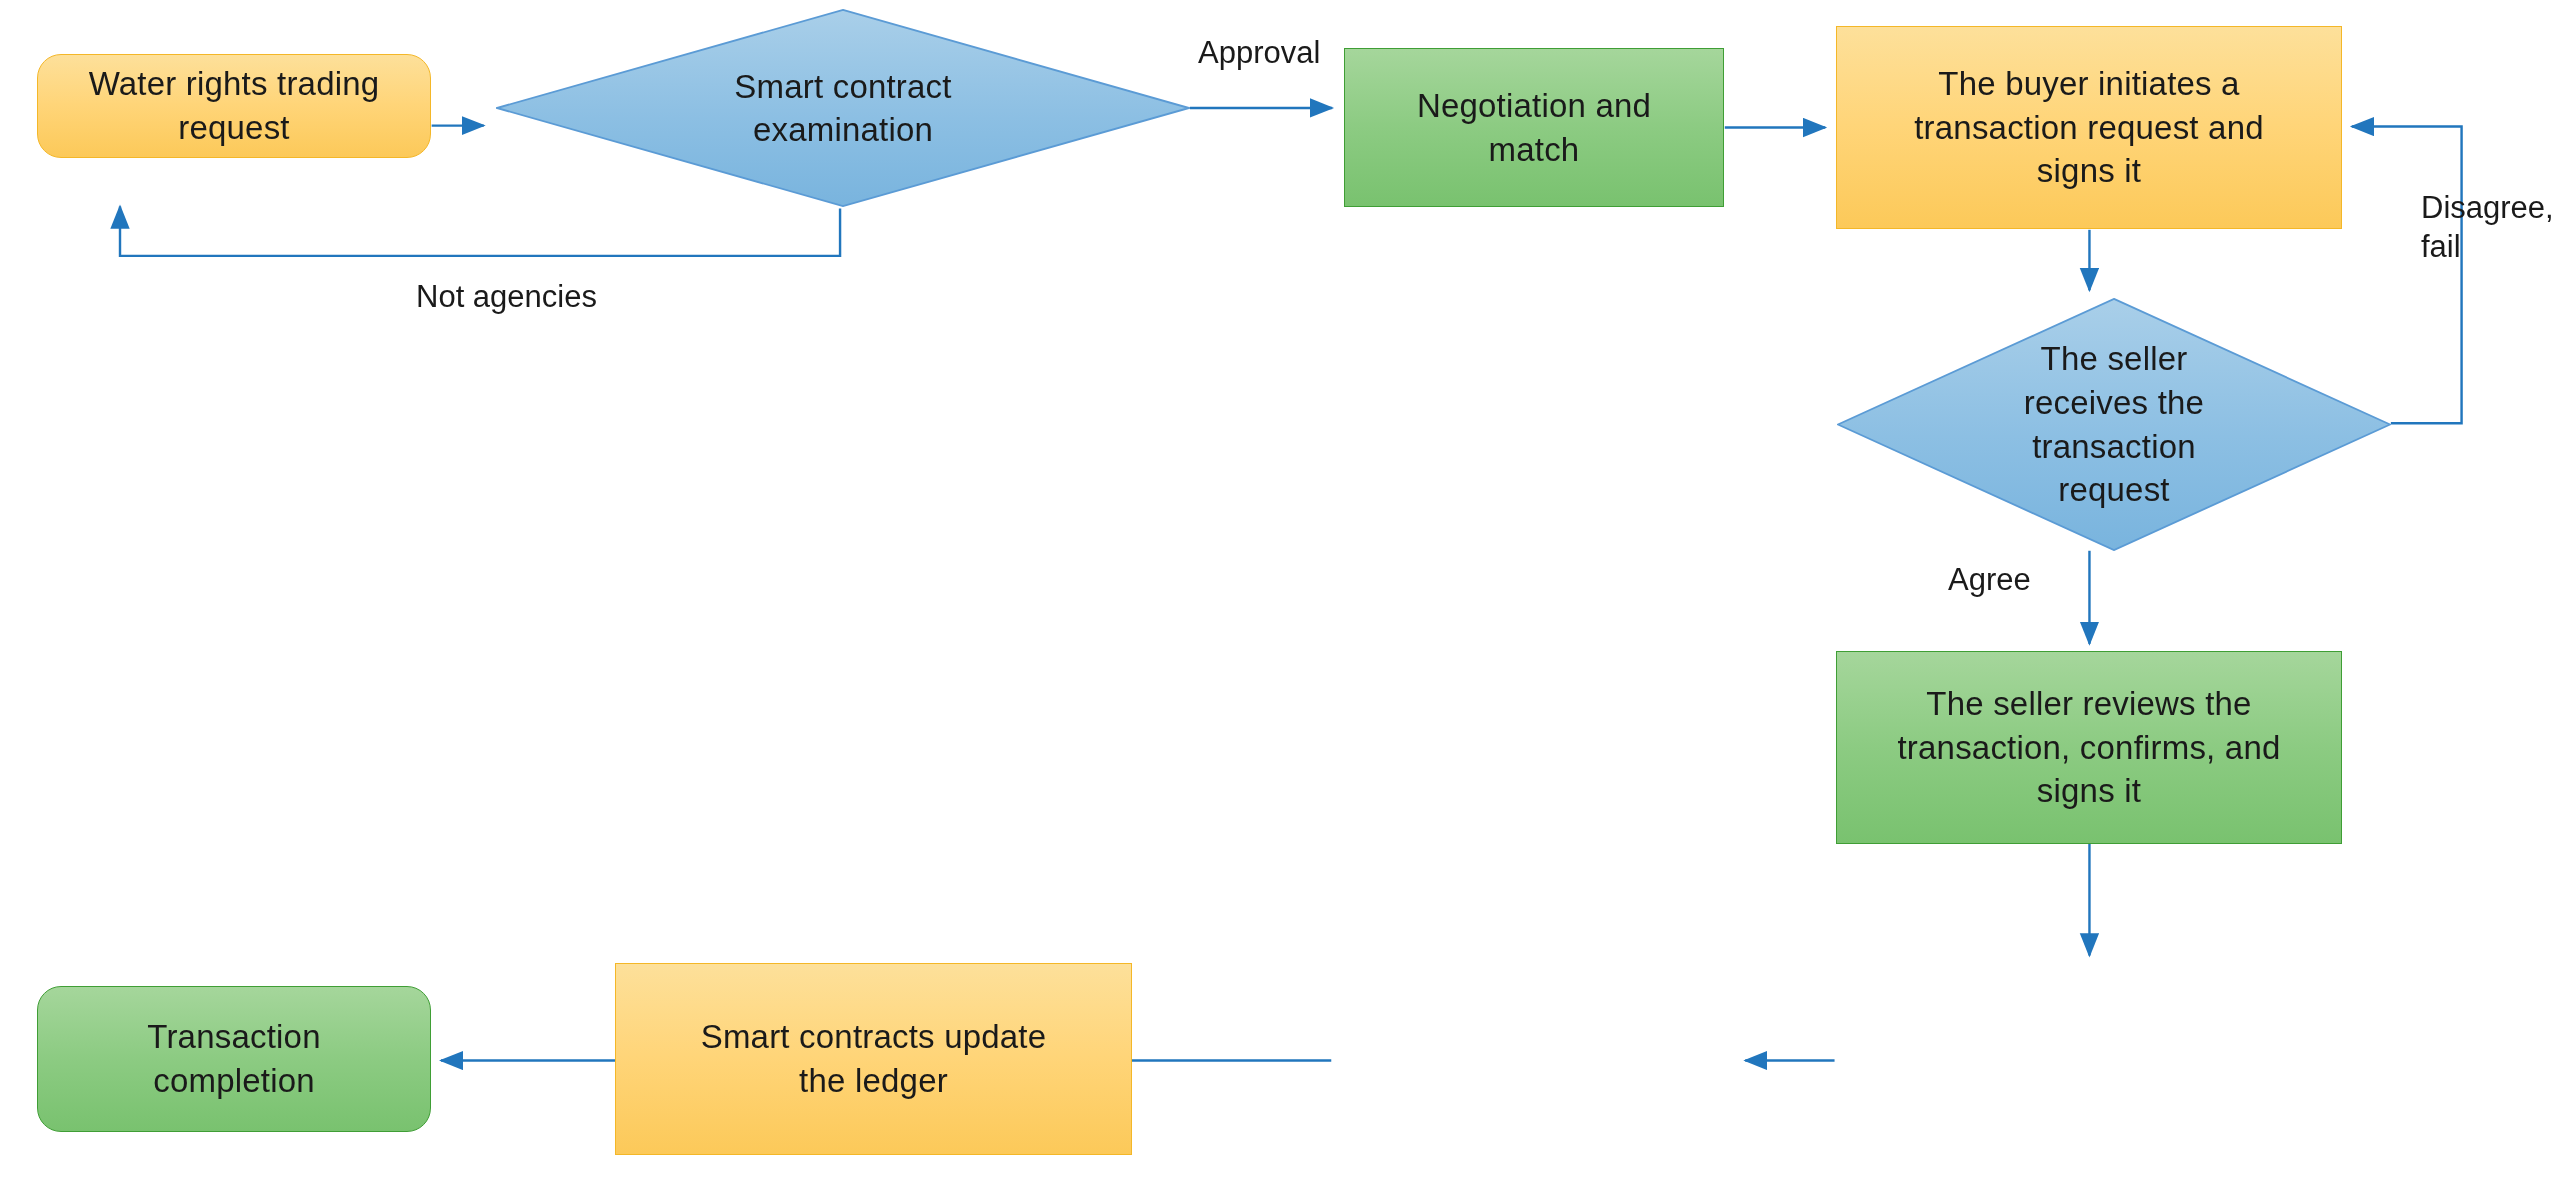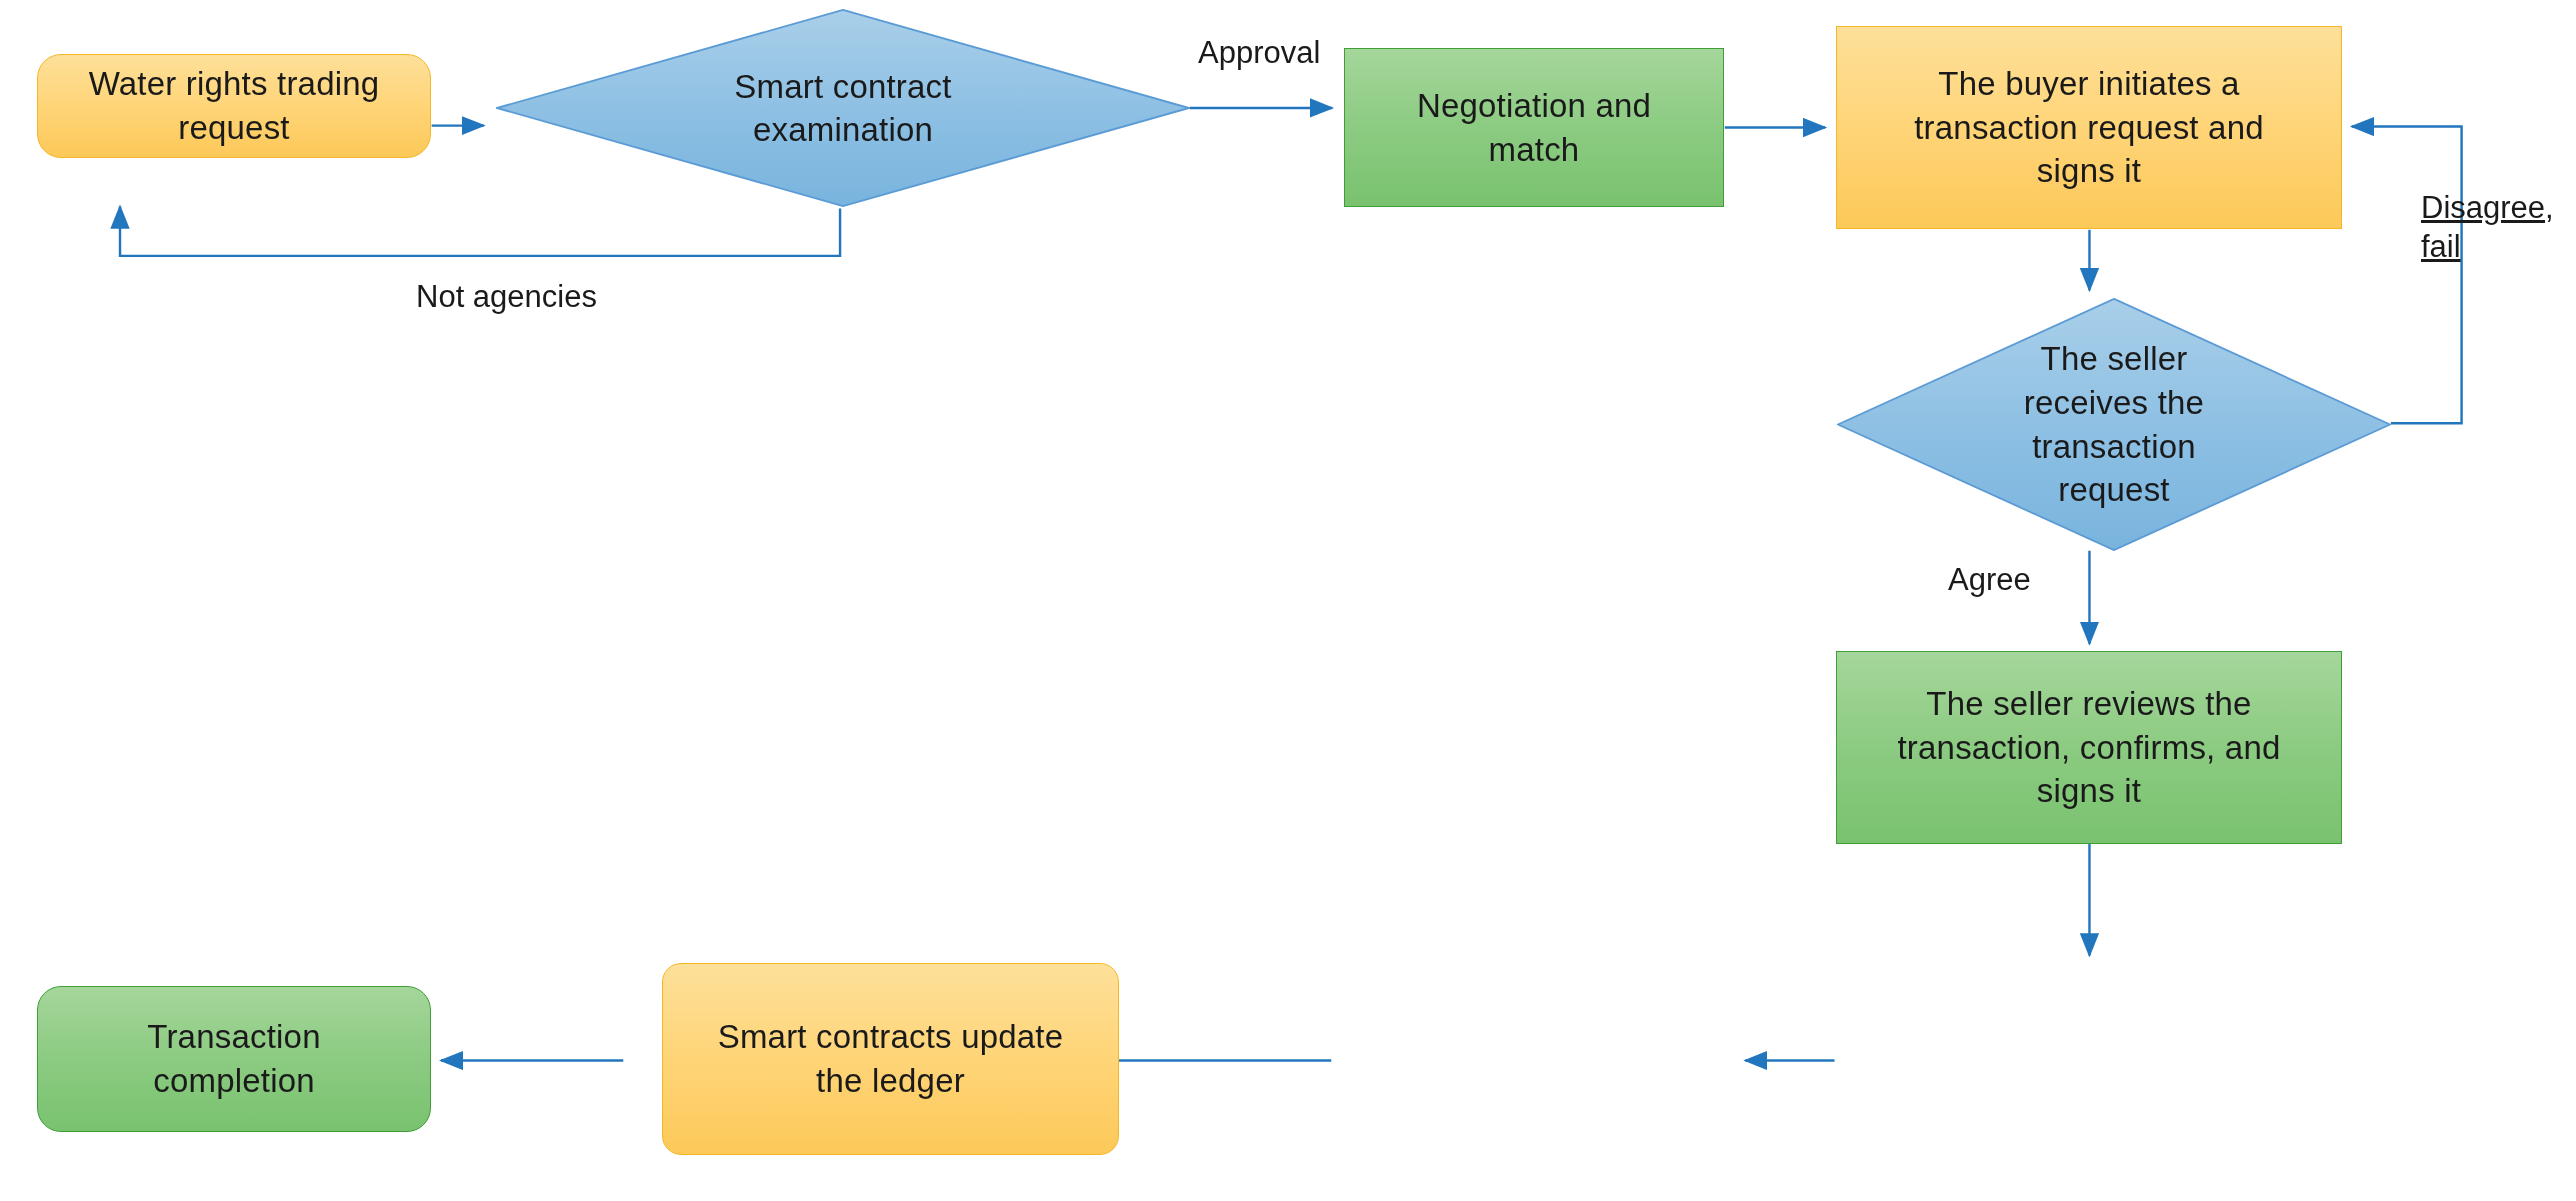--- a/index.html
+++ b/index.html
@@ -119,33 +119,33 @@
   </div>
 
   <div class="node rect-green" style="left:1836px;top:651px;width:506px;height:193px;">
     <div class="txt">The seller reviews the
 transaction, confirms, and
 signs it</div>
   </div>
 
 
 
-  <div class="node rect-yellow" style="left:662px;top:963px;width:457px;height:192px;border-radius:19px;">
+  <div class="node rect-yellow" style="left:615px;top:963px;width:517px;height:192px;">
     <div class="txt">Smart contracts update
 the ledger</div>
   </div>
 
   <div class="node round-green" style="left:37px;top:986px;width:394px;height:146px;">
     <div class="txt">Transaction
 completion</div>
   </div>
 
   <div class="edge-label" style="left:416px;top:277px;">Not agencies</div>
 
   <div class="edge-label" style="left:1198px;top:33px;">Approval</div>
 
-  <div class="edge-label" style="left:2421px;top:188px;text-decoration:underline;">Disagree,
+  <div class="edge-label" style="left:2421px;top:188px;">Disagree,
 fail</div>
 
   <div class="edge-label" style="left:1948px;top:560px;">Agree</div>
 
 </div>
 
 
 </body></html>

